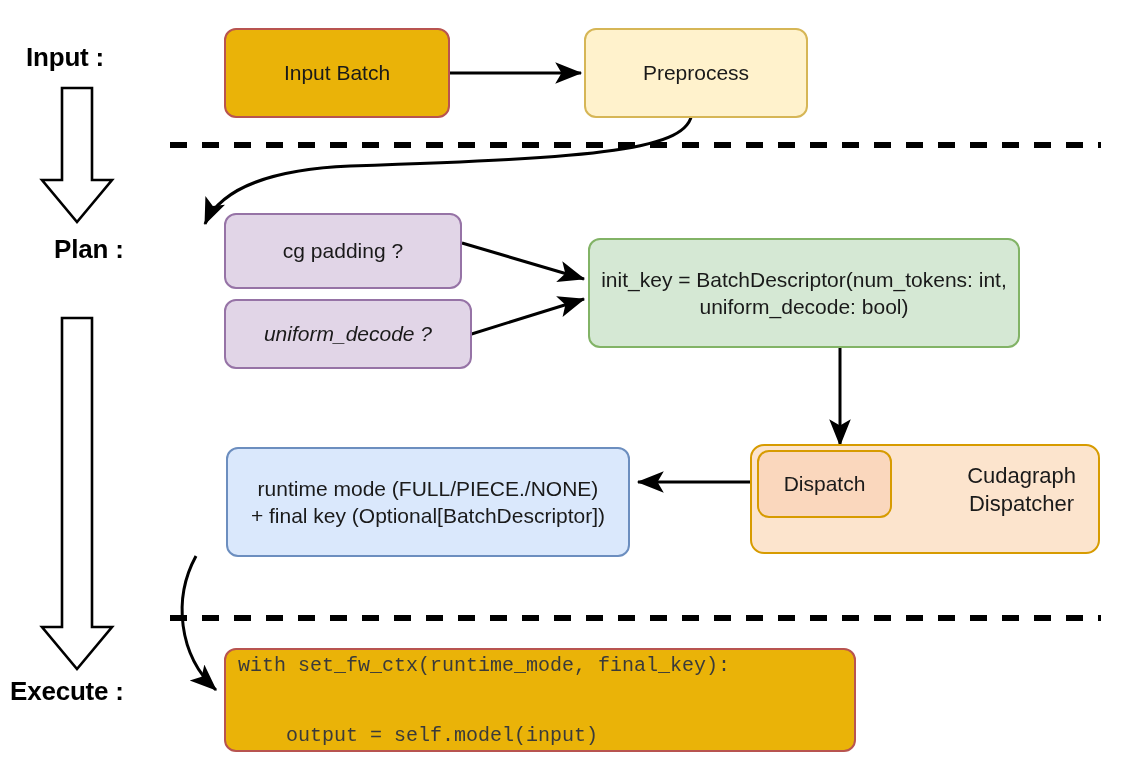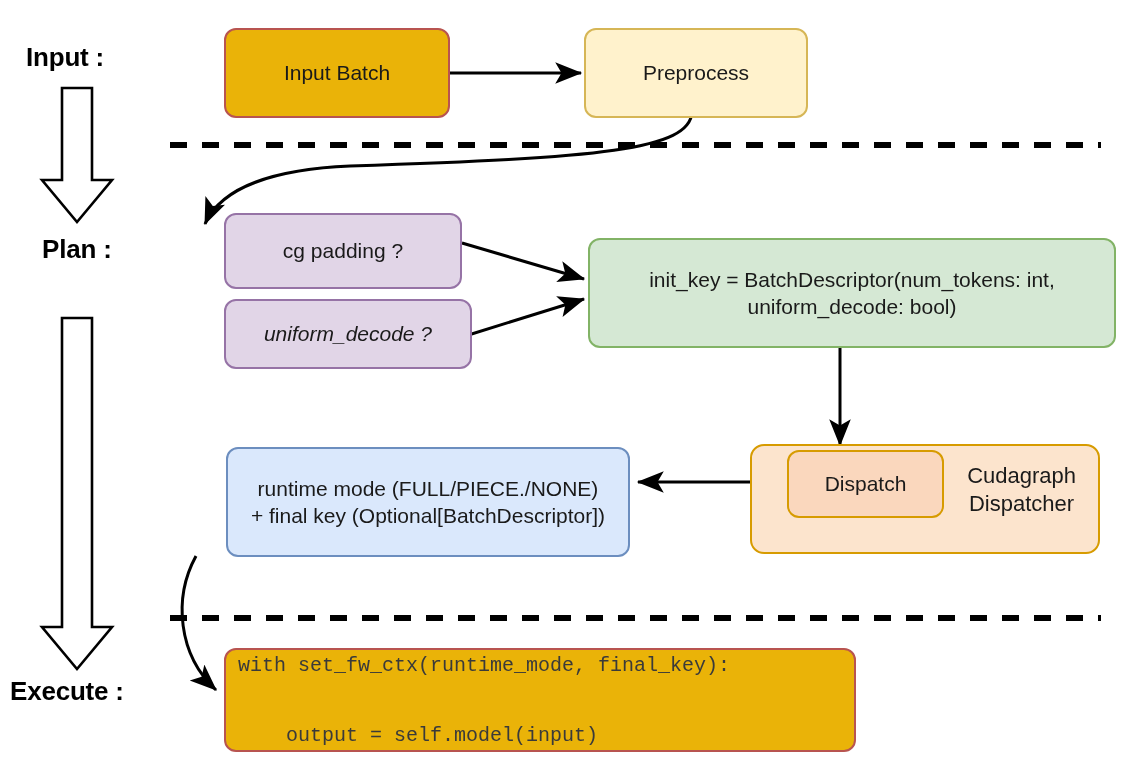--- a/index.html
+++ b/index.html
@@ -115,52 +115,52 @@
     <g>
       <line x1="757" y1="482" x2="638" y2="482" stroke="#000" stroke-width="3" marker-end="url(#ah)"></line>
     </g>
 
     <g>
       <path d="M196,556 C173,598 178,655 216,690" fill="none" stroke="#000" stroke-width="3" marker-end="url(#ah)"></path>
     </g>
   </svg>
 
   <div class="stage-label" style="left:26px; top:42px;">Input :</div>
-  <div class="stage-label" style="left:42px; top:234px;">Plan :</div>
+  <div class="stage-label" style="left:54px; top:234px;">Plan :</div>
   <div class="stage-label" style="left:10px; top:676px;">Execute :</div>
 
   <div class="node pink" style="left:224px; top:28px; width:226px; height:90px;">
     <span>Input Batch</span>
   </div>
 
   <div class="node yellow" style="left:584px; top:28px; width:224px; height:90px;">
     <span>Preprocess</span>
   </div>
 
   <div class="node purple" style="left:224px; top:213px; width:238px; height:76px;">
     <span>cg padding ?</span>
   </div>
 
   <div class="node purple" style="left:224px; top:299px; width:248px; height:70px;font-style:italic;">
     <span>uniform_decode ?</span>
   </div>
 
-  <div class="node green" style="left:588px; top:238px; width:528px; height:110px; flex-direction:column;">
+  <div class="node green" style="left:588px; top:238px; width:432px; height:110px; flex-direction:column;">
     <span>init_key = BatchDescriptor(num_tokens: int,</span>
     <span>uniform_decode: bool)</span>
   </div>
 
   <div class="node orange-outer cuda-title" style="left:750px; top:444px; width:350px; height:110px;">
     <div class="cuda-title-text">
       <div>Cudagraph</div>
       <div>Dispatcher</div>
     </div>
   </div>
 
-  <div class="node orange-inner" style="left:787px; top:450px; width:157px; height:68px;">
+  <div class="node orange-inner" style="left:757px; top:450px; width:135px; height:68px;">
     <span>Dispatch</span>
   </div>
 
   <div class="node blue" style="left:226px; top:447px; width:404px; height:110px; flex-direction:column;">
     <span>runtime mode (FULL/PIECE./NONE)</span>
     <span>+ final key (Optional[BatchDescriptor])</span>
   </div>
 
   <div class="node pink code" style="left:224px; top:648px; width:632px; height:104px; flex-direction:column; align-items:flex-start; justify-content:center;gap:41px;">
     <span>with set_fw_ctx(runtime_mode, final_key):</span>

